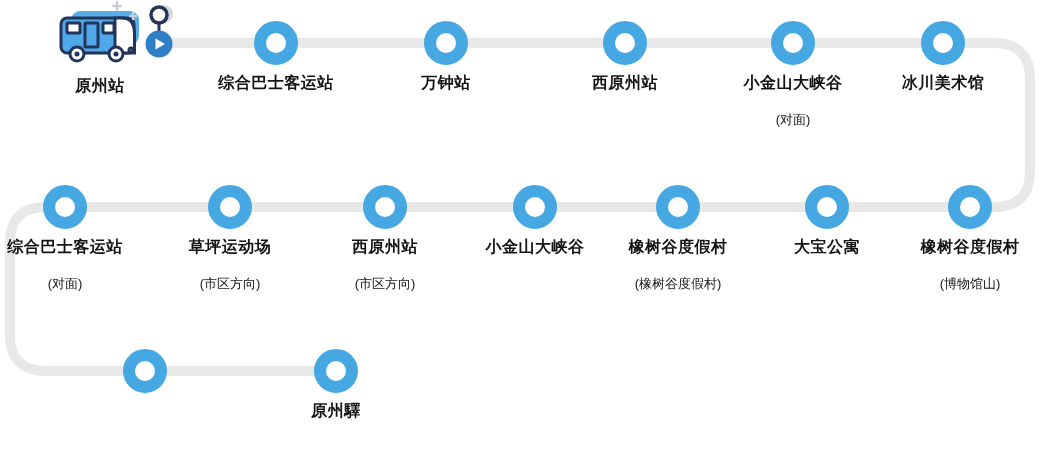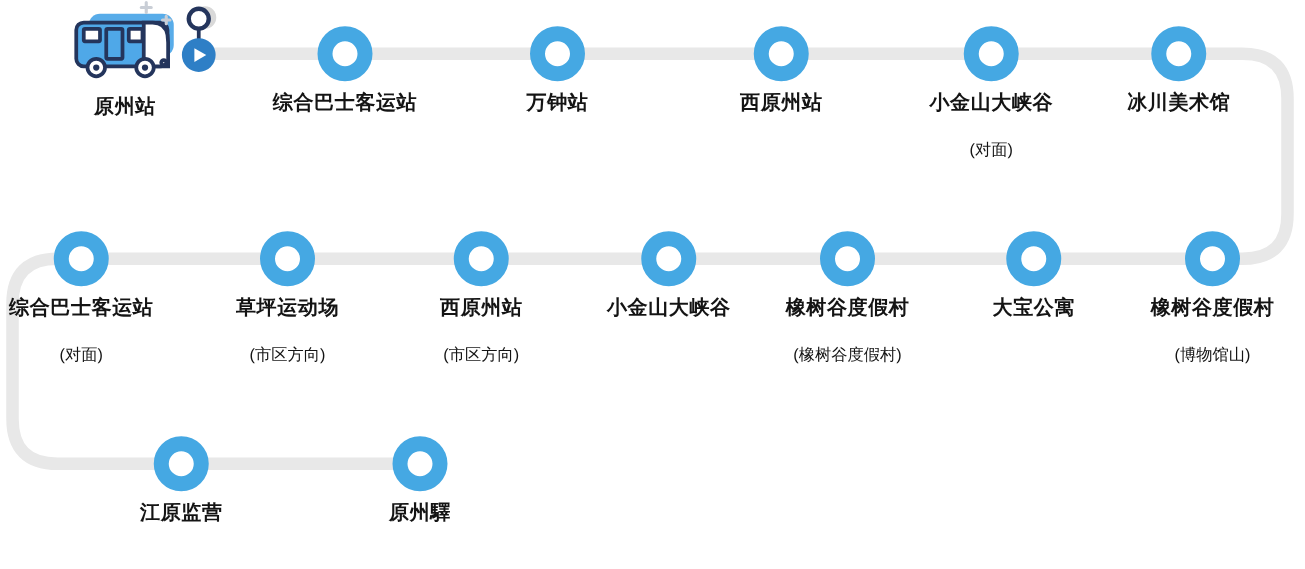--- a/index.html
+++ b/index.html
@@ -203,21 +203,20 @@
       <div class="station" style="left: 970px; top: 207px;">
       <div class="ring"></div>
       <div class="label">
         <div class="name">橡树谷度假村</div>
         <div class="sub">(博物馆山)</div>
       </div>
     </div>
       <div class="station" style="left: 145px; top: 371px;">
       <div class="ring"></div>
       <div class="label">
-        <div class="name">江原监营</div>
       </div>
     </div>
       <div class="station" style="left: 336px; top: 371px;">
       <div class="ring"></div>
       <div class="label">
         <div class="name">原州驛</div>
 
       </div>
     </div>
     </div>

